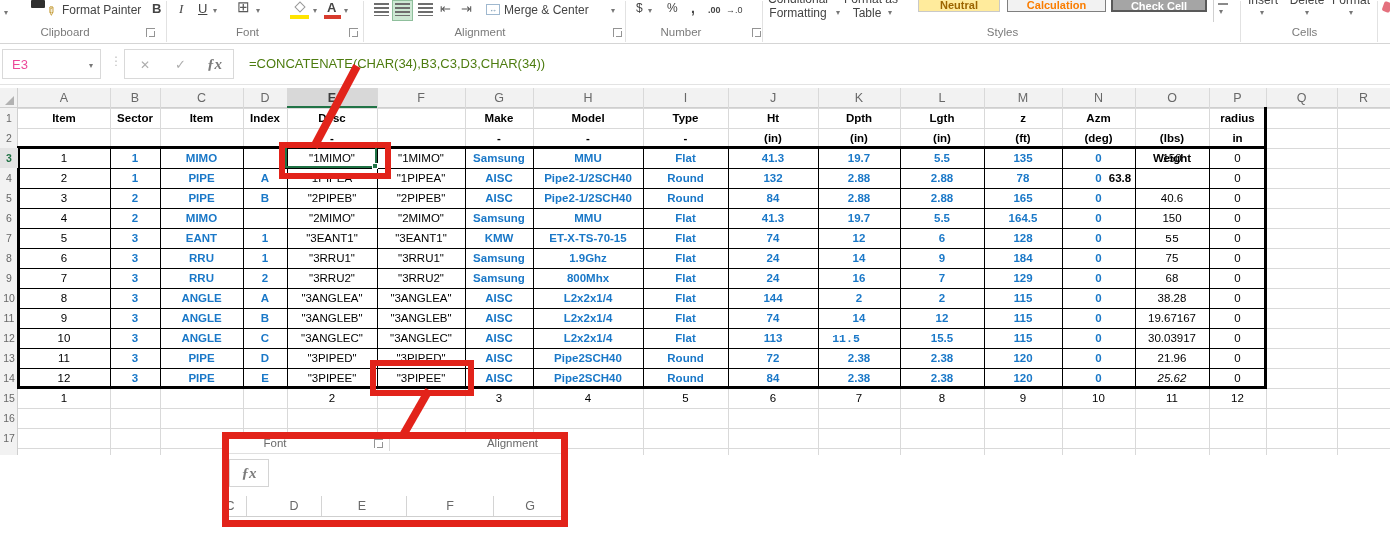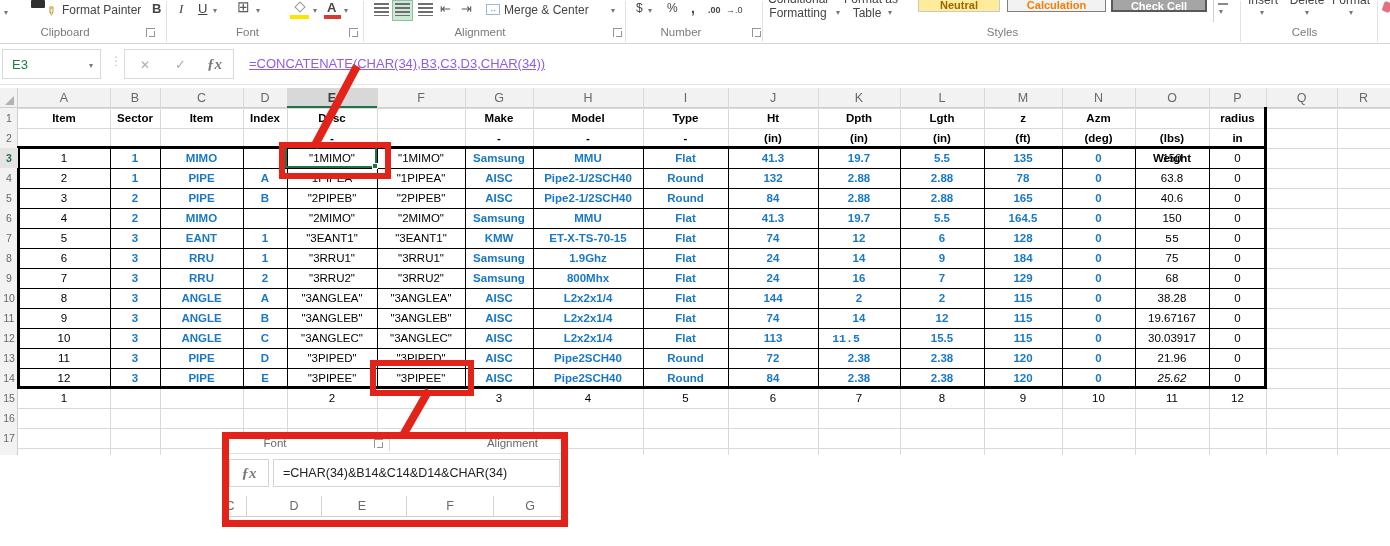--- a/index.html
+++ b/index.html
@@ -110,30 +110,30 @@
   <span class="a grp-label" style="left:1262px;width:85px;">Cells</span>
   <span class="a launcher" style="left:146px;top:28px;"></span>
   <span class="a launcher" style="left:349px;top:28px;"></span>
   <span class="a launcher" style="left:613px;top:28px;"></span>
   <span class="a launcher" style="left:752px;top:28px;"></span>
 </div>
 <div class="a ribbon-bottom"></div>
 
 <div class="a" style="left:0;top:44px;width:1390px;height:41px;background:#fff;">
   <div class="a fbar-box vctr" style="left:2px;top:5px;width:99px;height:30px;">
-    <span style="margin-left:9px;font-size:13px;color:#15803d;">E3</span>
+    <span style="margin-left:9px;font-size:13px;color:#ec4899;">E3</span>
     <span class="caret" style="position:absolute;right:7px;top:12px;">▾</span>
   </div>
   <span class="a" style="left:110px;top:10px;font-size:12px;color:#c0c0c0;">⋮</span>
   <div class="a fbar-box" style="left:124px;top:5px;width:110px;height:30px;">
     <span class="a" style="left:15px;top:8px;font-size:12px;color:#adadad;">✕</span>
     <span class="a" style="left:50px;top:7px;font-size:13px;color:#adadad;">✓</span>
     <span class="a fx-glyph" style="left:82px;top:6px;font-size:15px;">ƒx</span>
   </div>
-  <span class="a" style="left:249px;top:12px;font-size:13px;color:#8b5cf6;white-space:nowrap;text-decoration:underline;">=CONCATENATE(CHAR(34),B3,C3,D3,CHAR(34))</span>
+  <span class="a" style="left:249px;top:12px;font-size:13px;color:#4d7c0f;white-space:nowrap;">=CONCATENATE(CHAR(34),B3,C3,D3,CHAR(34))</span>
   <div class="a" style="left:0;top:40px;width:1390px;height:1px;background:#e3e3e3;"></div>
 </div>
 
 <div class="a" style="left:18px;top:88px;width:1372px;height:20px;background:#f2f2f2;border-bottom:1px solid #cfcfcf;"></div>
 <div class="a" style="left:0;top:88px;width:18px;height:20px;background:#f2f2f2;border-right:1px solid #cfcfcf;border-bottom:1px solid #cfcfcf;">
   <span class="a" style="left:5px;top:8px;width:0;height:0;border-bottom:9px solid #b2b2b2;border-left:9px solid transparent;"></span>
 </div>
 <div class="a" style="left:0;top:108px;width:18px;height:347px;background:#f2f2f2;border-right:1px solid #cfcfcf;"></div>
 <div id="grid" class="a" style="left:0;top:0;width:1390px;height:455px;">
     <div class="a gl" style="left: 110px; top: 88px; width: 1px; height: 367px;"></div>
@@ -284,21 +284,21 @@
     <div class="a cell c-k" style="left: 288px; top: 170px; width: 88px; height: 17px;">"1PIPEA"</div>
     <div class="a cell c-k" style="left: 378px; top: 170px; width: 86px; height: 17px;">"1PIPEA"</div>
     <div class="a cell c-b" style="left: 466px; top: 170px; width: 66px; height: 17px;">AISC</div>
     <div class="a cell c-b" style="left: 534px; top: 170px; width: 108px; height: 17px;">Pipe2-1/2SCH40</div>
     <div class="a cell c-b" style="left: 644px; top: 170px; width: 83px; height: 17px;">Round</div>
     <div class="a cell c-b" style="left: 729px; top: 170px; width: 88px; height: 17px;">132</div>
     <div class="a cell c-b" style="left: 819px; top: 170px; width: 80px; height: 17px;">2.88</div>
     <div class="a cell c-b" style="left: 901px; top: 170px; width: 82px; height: 17px;">2.88</div>
     <div class="a cell c-b" style="left: 985px; top: 170px; width: 76px; height: 17px;">78</div>
     <div class="a cell c-b" style="left: 1063px; top: 170px; width: 71px; height: 17px;">0</div>
-    <div class="a cell c-k" style="left: 1136px; top: 170px; width: 72px; height: 17px;">63.8</div>
+    <div class="a cell c-k" style="left: 1084px; top: 170px; width: 72px; height: 17px; font-weight: bold;">63.8</div>
     <div class="a cell c-k" style="left: 1210px; top: 170px; width: 55px; height: 17px;">0</div>
     <div class="a cell c-k" style="left: 19px; top: 190px; width: 90px; height: 17px;">3</div>
     <div class="a cell c-b" style="left: 111px; top: 190px; width: 48px; height: 17px;">2</div>
     <div class="a cell c-b" style="left: 161px; top: 190px; width: 81px; height: 17px;">PIPE</div>
     <div class="a cell c-b" style="left: 244px; top: 190px; width: 42px; height: 17px;">B</div>
     <div class="a cell c-k" style="left: 288px; top: 190px; width: 88px; height: 17px;">"2PIPEB"</div>
     <div class="a cell c-k" style="left: 378px; top: 190px; width: 86px; height: 17px;">"2PIPEB"</div>
     <div class="a cell c-b" style="left: 466px; top: 190px; width: 66px; height: 17px;">AISC</div>
     <div class="a cell c-b" style="left: 534px; top: 190px; width: 108px; height: 17px;">Pipe2-1/2SCH40</div>
     <div class="a cell c-b" style="left: 644px; top: 190px; width: 83px; height: 17px;">Round</div>
@@ -471,23 +471,20 @@
 
 <div class="a" style="left:222px;top:432px;width:346px;height:95px;background:#fff;z-index:6;">
   <span class="a inset-label" style="left:18px;top:5px;width:70px;">Font</span>
   <span class="a launcher" style="left:152px;top:7px;"></span>
   <span class="a" style="left:167px;top:4px;width:1px;height:15px;background:#d9d9d9;"></span>
   <span class="a inset-label" style="left:238px;top:5px;width:105px;">Alignment</span>
   <span class="a" style="left:6px;top:21px;width:334px;height:1px;background:#e0e0e0;"></span>
   <div class="a fbar-box" style="left:7px;top:27px;width:40px;height:28px;border-color:#d4d4d4;text-align:center;">
     <span class="fx-glyph" style="font-size:15px;line-height:26px;">ƒx</span>
   </div>
-  <div class="a fbar-box vctr" style="left:51px;top:27px;width:287px;height:28px;border-color:#d4d4d4;">
-    <span style="margin-left:9px;font-size:12.5px;color:#222;white-space:nowrap;">=CHAR(34)&amp;B14&amp;C14&amp;D14&amp;CHAR(34)</span>
-  </div>
   <span class="a colhdr" style="left:-7px;top:64px;width:30px;background:transparent;">C</span>
   <span class="a colhdr" style="left:57px;top:64px;width:30px;background:transparent;">D</span>
   <span class="a colhdr" style="left:125px;top:64px;width:30px;background:transparent;">E</span>
   <span class="a colhdr" style="left:213px;top:64px;width:30px;background:transparent;">F</span>
   <span class="a colhdr" style="left:293px;top:64px;width:30px;background:transparent;">G</span>
   <span class="a" style="left:24px;top:64px;width:1px;height:21px;background:#d4d4d4;"></span>
   <span class="a" style="left:99px;top:64px;width:1px;height:21px;background:#d4d4d4;"></span>
   <span class="a" style="left:184px;top:64px;width:1px;height:21px;background:#d4d4d4;"></span>
   <span class="a" style="left:271px;top:64px;width:1px;height:21px;background:#d4d4d4;"></span>
   <span class="a" style="left:7px;top:84px;width:332px;height:1px;background:#cfcfcf;"></span>

